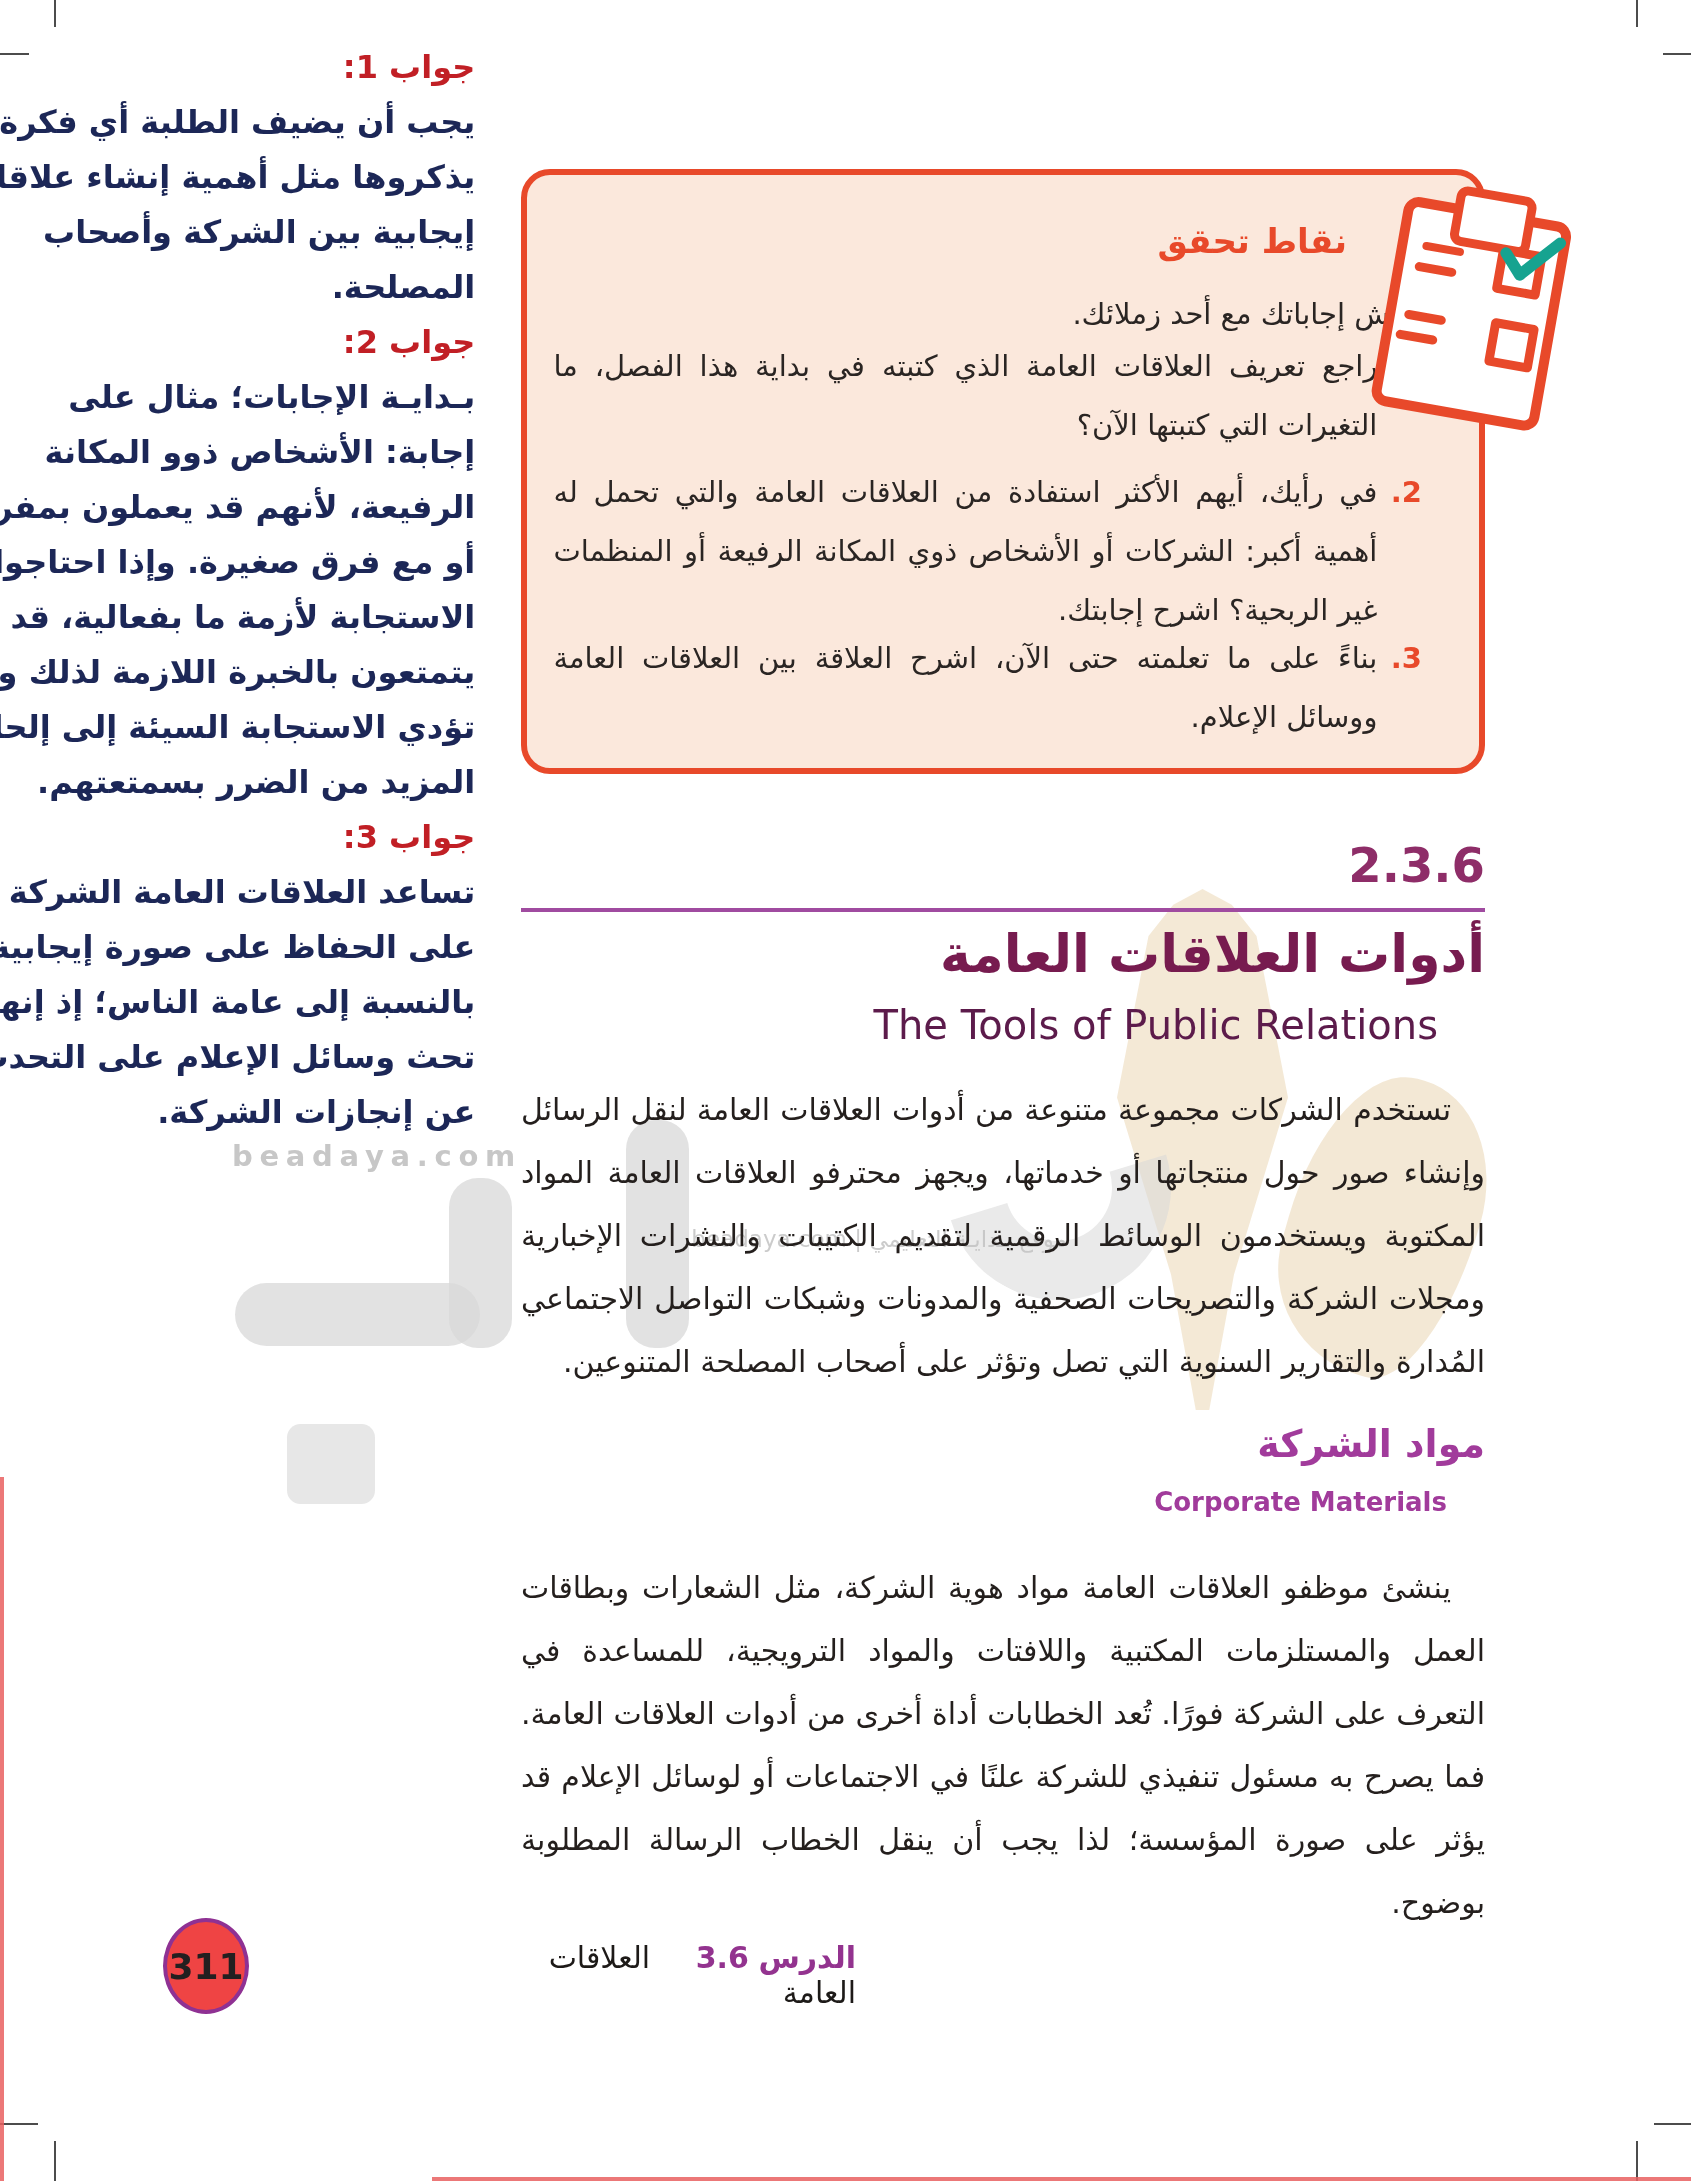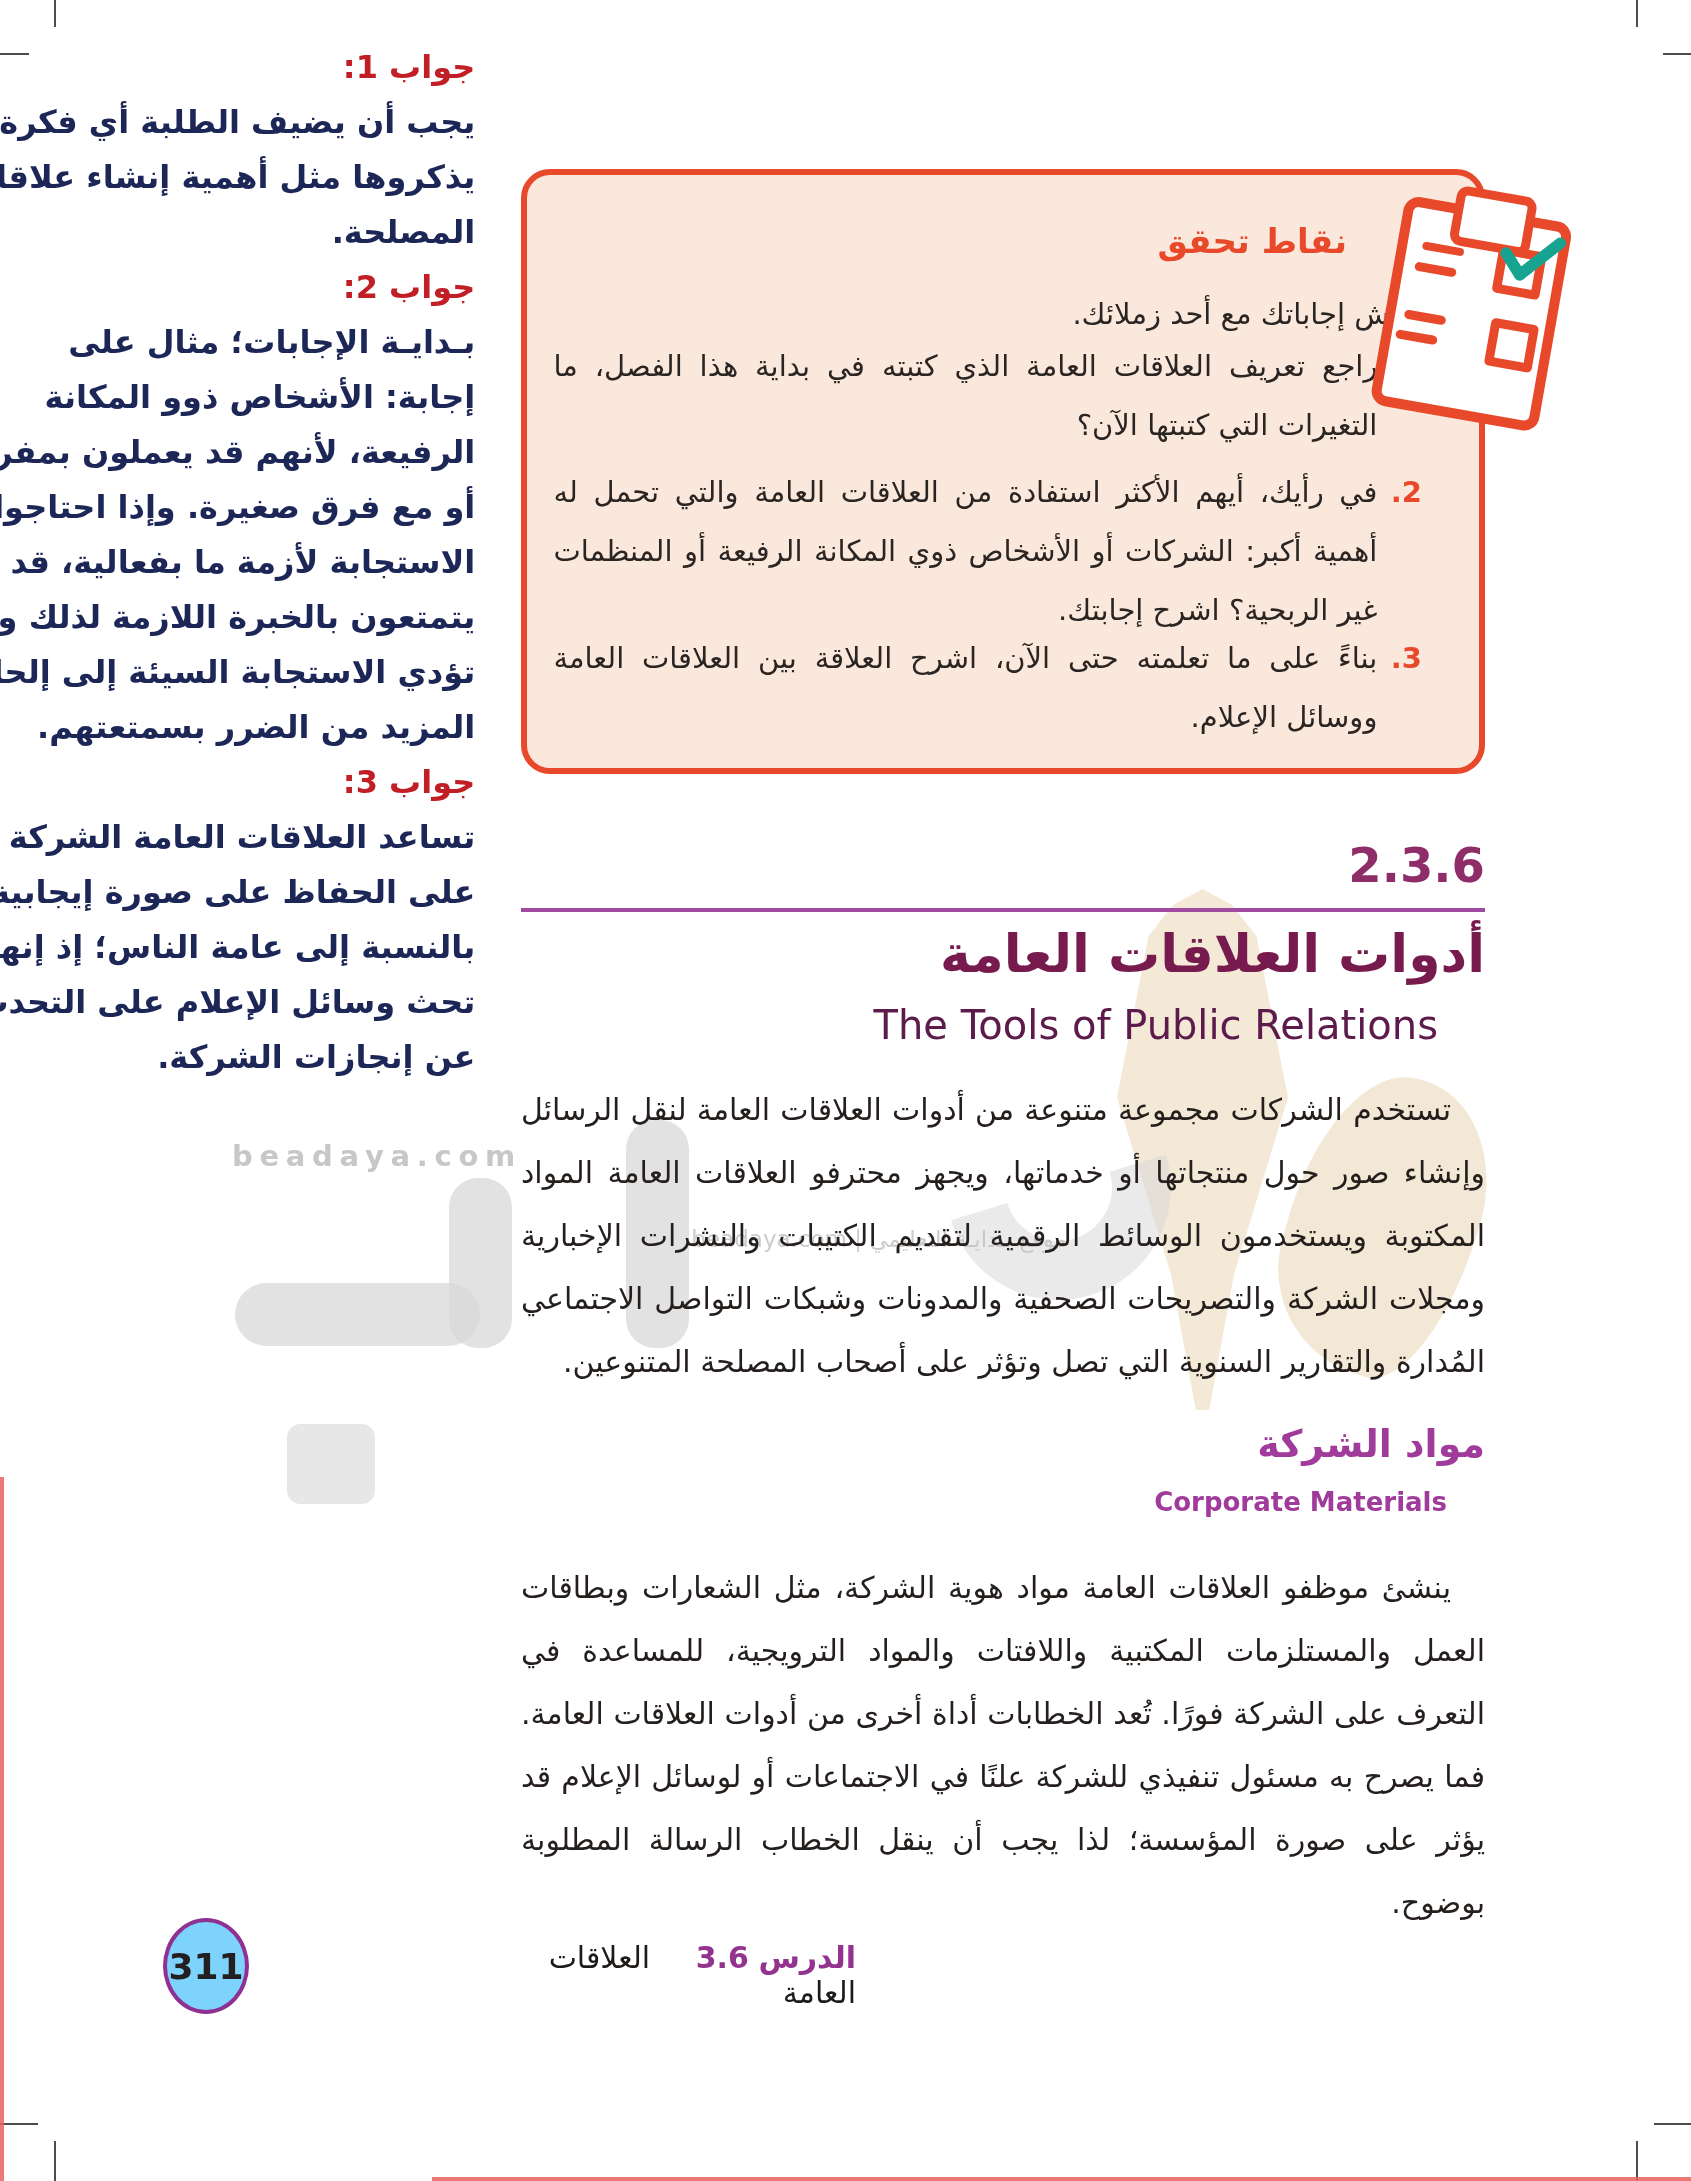--- a/index.html
+++ b/index.html
@@ -73,21 +73,21 @@
   .p1{top:1078px;}
   .p2{top:1556px;}
   .sub-ar{left:521px;top:1422px;width:964px;text-align:right;direction:rtl;font-size:38px;
     font-weight:bold;color:#a13b9b;z-index:2;}
   .sub-en{left:521px;top:1487px;width:926px;text-align:right;font-size:26px;font-weight:bold;
     color:#a13b9b;z-index:2;}
 
   
   .page-circle{left:163px;top:1918px;width:86px;height:96px;border:4.8px solid #8f3193;
     border-radius:50%;box-sizing:border-box;display:flex;align-items:center;justify-content:center;
-    z-index:2;background:#7dd3fc;}
+    z-index:2;background:#ef4444;}
   .page-circle span{font-size:36px;font-weight:bold;color:#231f20;}
   .footer-line{left:521px;top:1940px;width:335px;direction:rtl;text-align:right;z-index:2;
     font-size:30px;}
   .footer-lesson{color:#93338f;font-weight:600;}
   .footer-title{color:#1d1a18;margin-right:36px;}
 </style>
 </head>
 <body>
 
 <div class="page">
@@ -111,20 +111,21 @@
   <div class="wm wm-bar wm-barv1"></div>
   <div class="wm wm-bar wm-barv2"></div>
   <div class="wm wm-dot"></div>
   <div class="abs wm-text-left">beadaya.com</div>
   <div class="abs wm-text-center">موقع بـدايـة التعليمي | beadaya.com</div>
 
   <div class="abs margin-notes">
     <div class="mn-line red">جواب 1:</div>
     <div class="mn-line">يجب أن يضيف الطلبة أي فكرة لم</div>
     <div class="mn-line">يذكروها مثل أهمية إنشاء علاقات</div>
+    <div class="mn-line">إيجابية بين الشركة وأصحاب</div>
     <div class="mn-line">المصلحة.</div>
     <div class="mn-line red">جواب 2:</div>
     <div class="mn-line">بـدايـة الإجابات؛ مثال على</div>
     <div class="mn-line">إجابة: الأشخاص ذوو المكانة</div>
     <div class="mn-line">الرفيعة، لأنهم قد يعملون بمفردهم</div>
     <div class="mn-line">أو مع فرق صغيرة. وإذا احتاجوا إلى</div>
     <div class="mn-line">الاستجابة لأزمة ما بفعالية، قد لا</div>
     <div class="mn-line">يتمتعون بالخبرة اللازمة لذلك وقد</div>
     <div class="mn-line">تؤدي الاستجابة السيئة إلى إلحاق</div>
     <div class="mn-line">المزيد من الضرر بسمتعتهم.</div>

